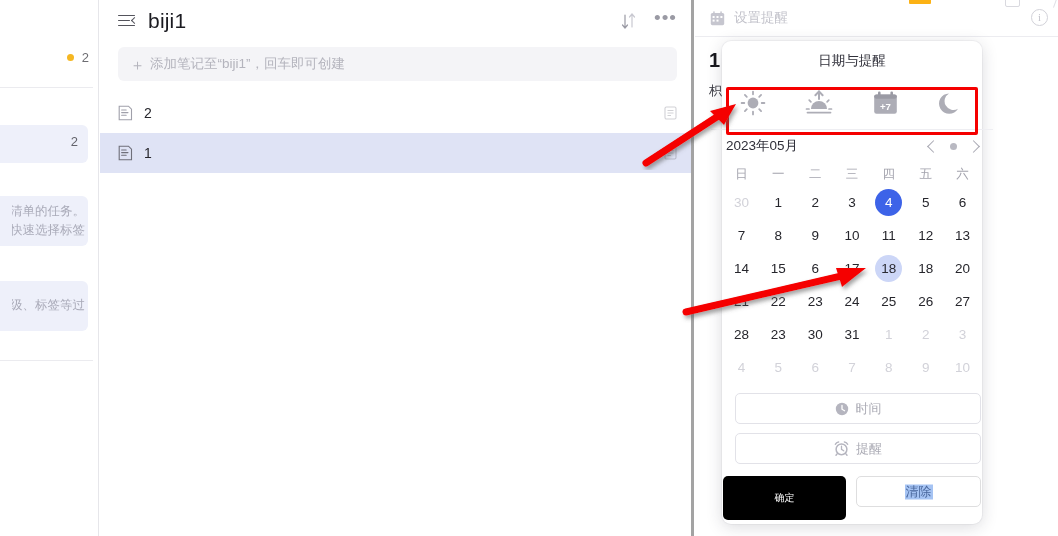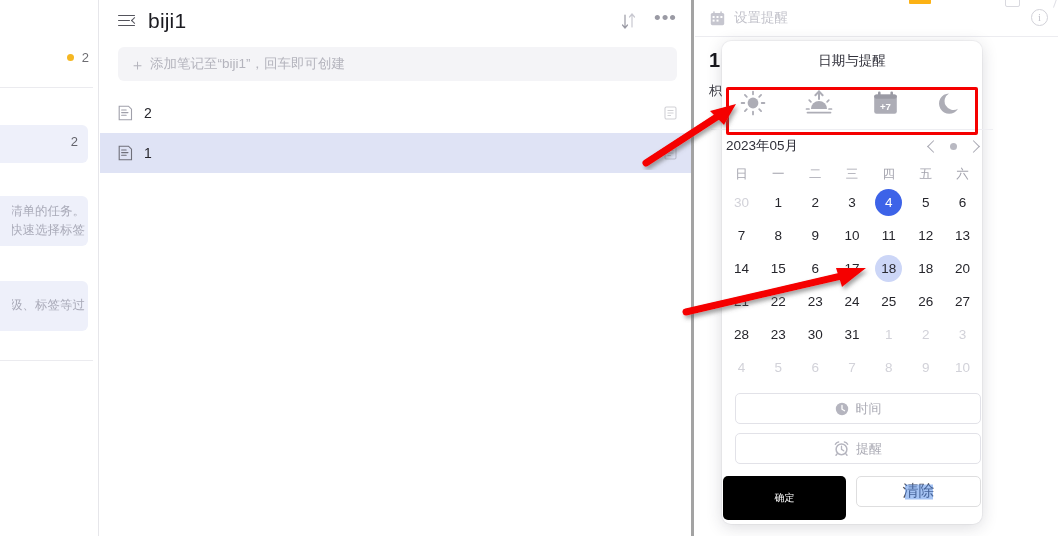--- a/index.html
+++ b/index.html
@@ -197,21 +197,21 @@
   .field-btn svg { display: block; }
 
   .action-row { display: flex; gap: 10px; margin-top: 12px; }
   .btn-primary {
     flex: 1; height: 44px; border-radius: 5px; background: #000000; color: #fff;
     font-size: 10px; display: flex; align-items: center; justify-content: center;
     cursor: pointer; border: none;
   }
   .btn-secondary {
     flex: 1; height: 31px; border-radius: 5px; background: #fff; color: #55555f;
-    font-size: 16px; display: flex; align-items: center; justify-content: center;
+    font-size: 13px; display: flex; align-items: center; justify-content: center;
     cursor: pointer; border: 1px solid #dededf; position: relative;
   }
   .btn-secondary .sel-hl {
     position: absolute; left: 50%; top: 50%; transform: translate(-50%,-50%);
     width: 28px; height: 15px; background: rgba(56,123,229,.45); pointer-events: none;
   }
 
   
   .red-box {
     position: absolute; left: 726px; top: 87px; width: 252px; height: 48px;

